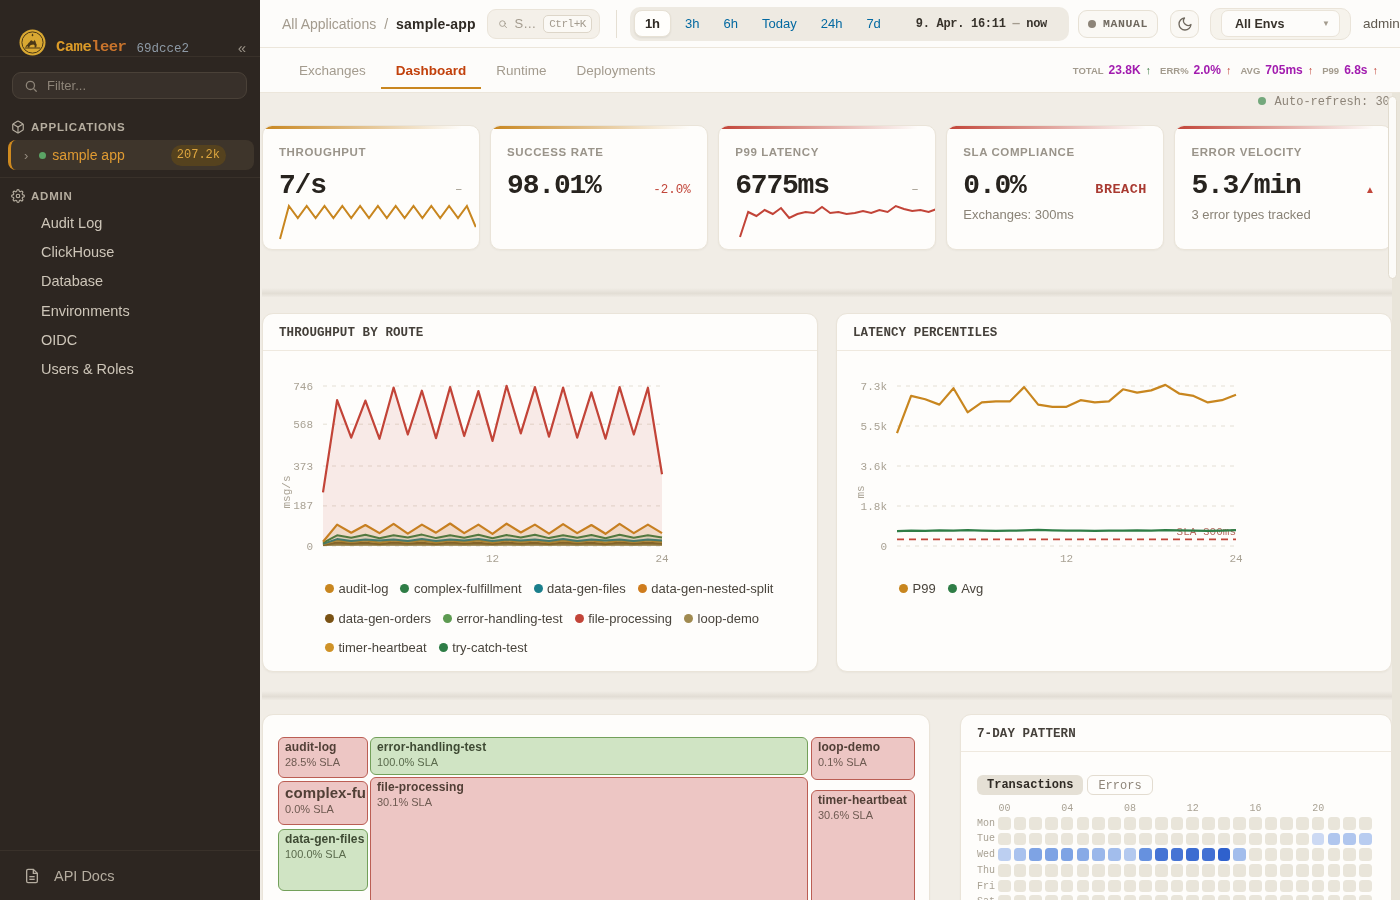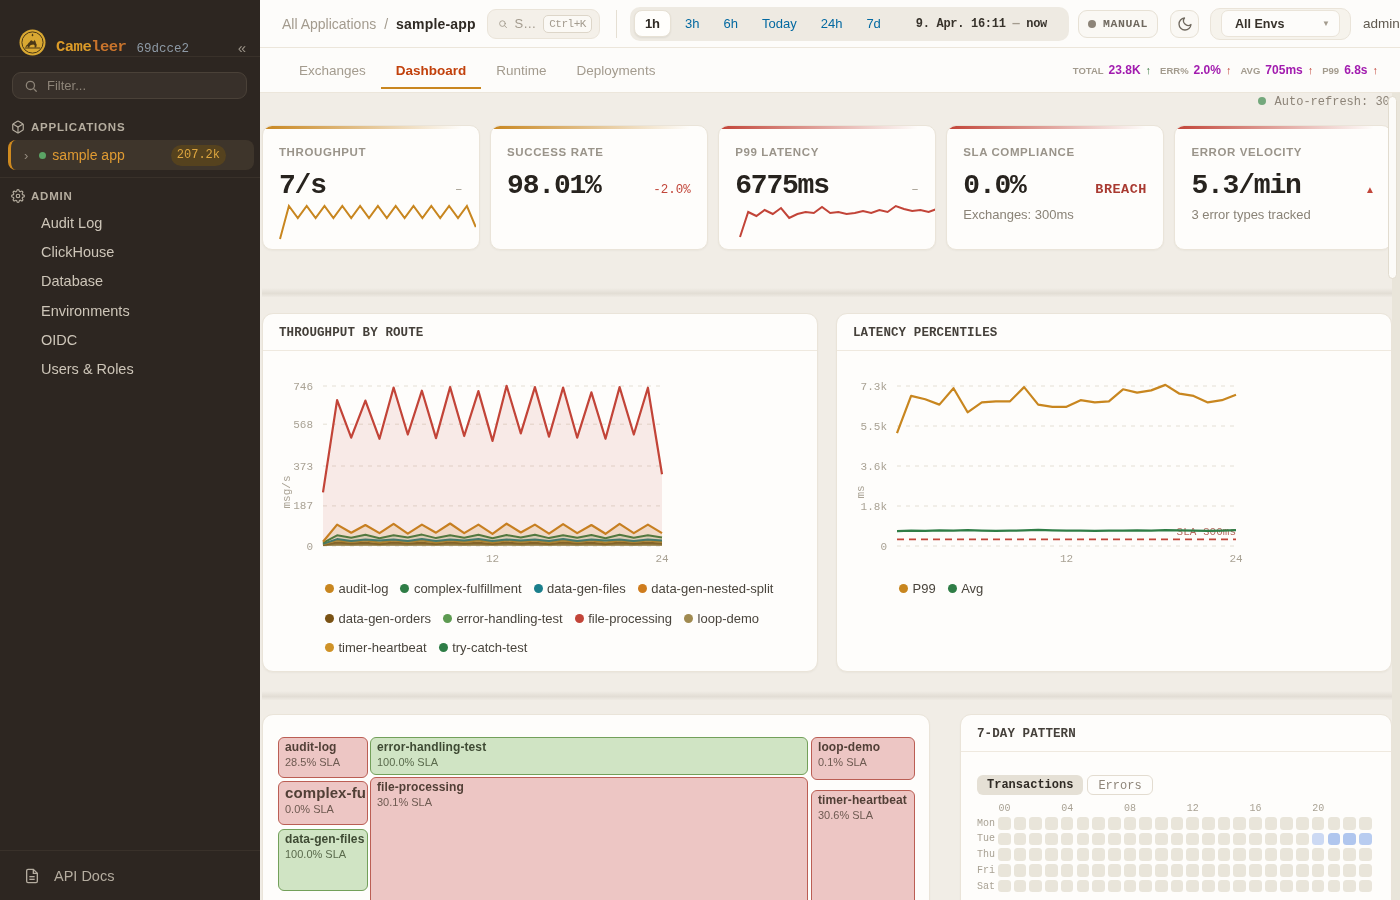--- a/index.html
+++ b/index.html
@@ -485,20 +485,47 @@
                 <b style="background:#e9e5da"></b>
                 <b style="background:#e9e5da"></b>
                 <b style="background:#e9e5da"></b>
                 <b style="background:#e9e5da"></b>
                 <b style="background:#ccd9f3"></b>
                 <b style="background:#b0c6ee"></b>
                 <b style="background:#b0c6ee"></b>
                 <b style="background:#b8ccf0"></b>
               </div>
               <div class="hm-row">
+                <span>Wed</span>
+                <b style="background:#bccff1"></b>
+                <b style="background:#a9c2ee"></b>
+                <b style="background:#7ea3e4"></b>
+                <b style="background:#7ea3e4"></b>
+                <b style="background:#7ea3e4"></b>
+                <b style="background:#88aae6"></b>
+                <b style="background:#9ab7ea"></b>
+                <b style="background:#a2bdec"></b>
+                <b style="background:#b3c9ef"></b>
+                <b style="background:#6691df"></b>
+                <b style="background:#4674d4"></b>
+                <b style="background:#4674d4"></b>
+                <b style="background:#3c6cd1"></b>
+                <b style="background:#4270d3"></b>
+                <b style="background:#2f61cd"></b>
+                <b style="background:#a2bdec"></b>
+                <b style="background:#e9e5da"></b>
+                <b style="background:#e9e5da"></b>
+                <b style="background:#e9e5da"></b>
+                <b style="background:#e9e5da"></b>
+                <b style="background:#e9e5da"></b>
+                <b style="background:#e9e5da"></b>
+                <b style="background:#e9e5da"></b>
+                <b style="background:#e9e5da"></b>
+              </div>
+              <div class="hm-row">
                 <span>Thu</span>
                 <b style="background:#e9e5da"></b>
                 <b style="background:#e9e5da"></b>
                 <b style="background:#e9e5da"></b>
                 <b style="background:#e9e5da"></b>
                 <b style="background:#e9e5da"></b>
                 <b style="background:#e9e5da"></b>
                 <b style="background:#e9e5da"></b>
                 <b style="background:#e9e5da"></b>
                 <b style="background:#e9e5da"></b>

